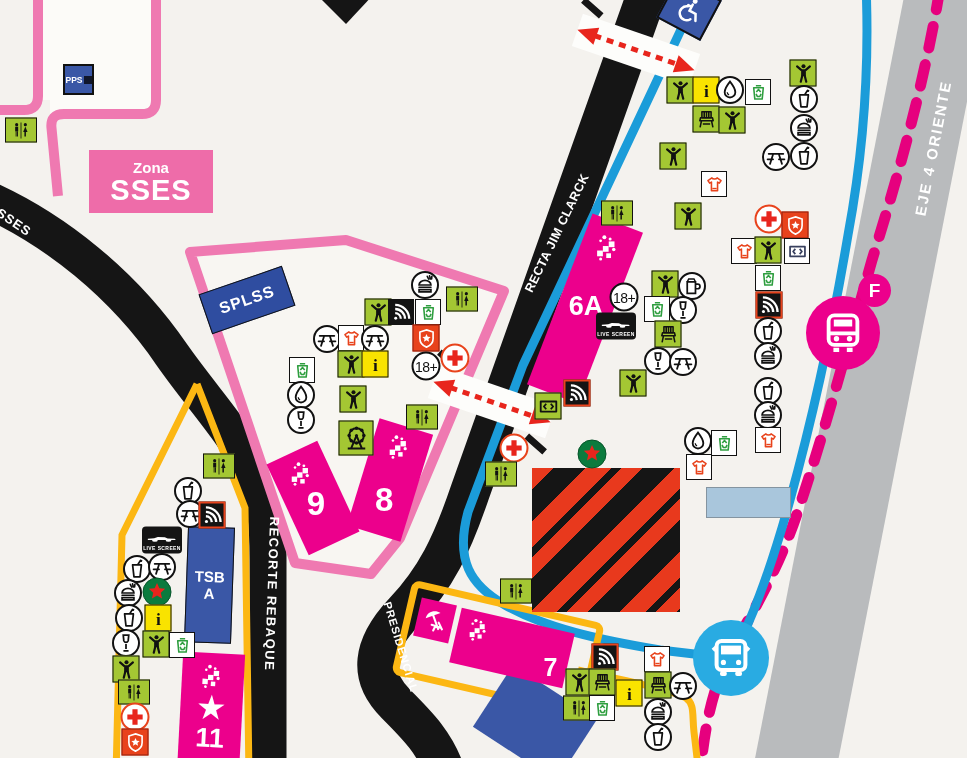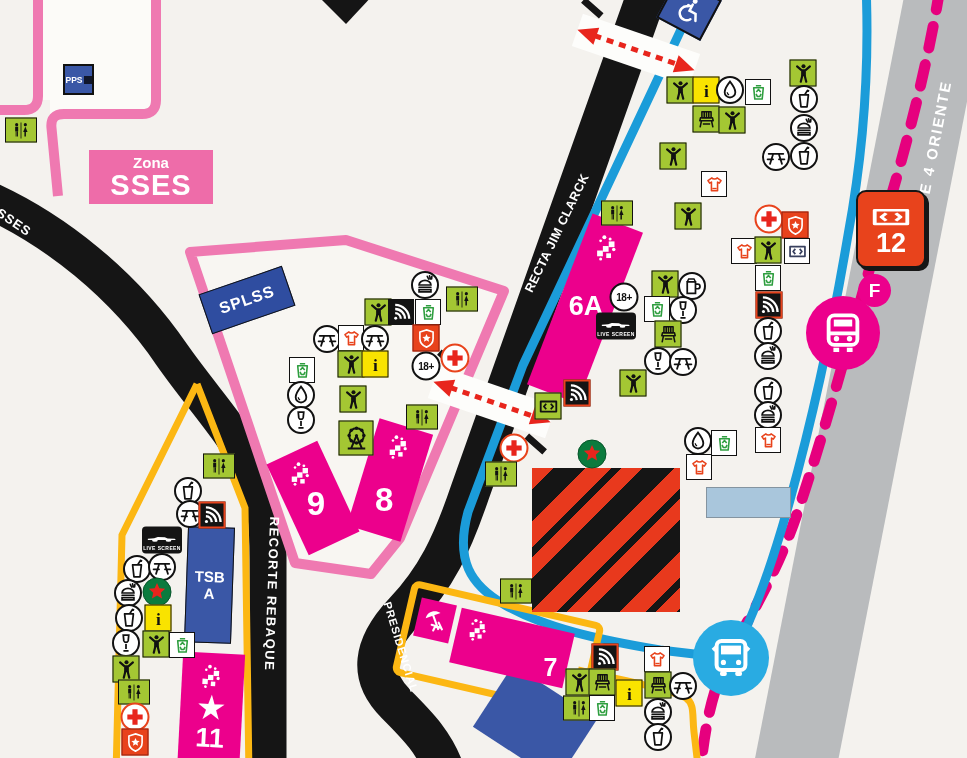--- a/index.html
+++ b/index.html
@@ -12,33 +12,33 @@
   .ic svg{display:block}
   .ic-green{background:#a4c733;border:1.5px solid #111}
   .ic-white{background:#fff;border:1.5px solid #111}
   .ic-yellow{background:#f9e300;border:1.5px solid #111}
   .ic-circle{background:#fff;border:2px solid #111;border-radius:50%}
   .ic-black{background:#141414;border:1.5px solid #141414}
   .ic-black.red-b{border:2px solid #e8431c}
   .ic-cross{background:#fff;border:2.5px solid #e8431c;border-radius:50%}
   .ic-shield{background:#e8431c;border:1.5px solid #8f1f0c}
   .ic-hei{background:#0b7b3e;border:1px solid #06552a;border-radius:50%;color:#e8251d}
-  .ic-18{font-weight:bold;font-size:10px;color:#111;letter-spacing:-.5px}
+  .ic-18{font-weight:normal;font-size:14px;color:#111;letter-spacing:-.5px}
   .ic-ls{background:#141414;border-radius:4px;flex-direction:column;gap:0;padding:1px}
   .ic-ls .lstxt{font-size:5px;color:#fff;font-weight:bold;letter-spacing:.4px;line-height:5px;white-space:nowrap}
   .shirt-c{color:#e8431c}.tk-c{color:#38405e}.tkg-c{color:#111}
   
   .bldg,.stand{position:absolute;box-sizing:border-box;display:flex;flex-direction:column;
       align-items:center;justify-content:center;color:#fff;font-weight:bold;z-index:20}
   .stand{background:#ec008c;justify-content:flex-start}
   .slabel{line-height:1}
   .pps{left:63px;top:64px;width:31px;height:31px;background:#3a57a6;border:2px solid #111;
        flex-direction:row;gap:1px;font-size:8.5px}
   .pps-chip{width:8px;height:8px;background:#10162b;display:inline-block}
-  .zona{left:89px;top:150px;width:124px;height:54px;background:#ee6ca9;z-index:20}
+  .zona{left:89px;top:150px;width:124px;height:63px;background:#ee6ca9;z-index:20}
   .zona .z1{font-size:15px;line-height:16px}
   .zona .z2{font-size:29px;font-weight:900;letter-spacing:1px;line-height:28px}
   .splss{left:203px;top:279px;width:88px;height:42px;background:#2f4da0;border:1.5px solid #111;
         transform:rotate(-19deg);font-size:16px;letter-spacing:1px}
   .tsb{left:186px;top:527px;width:47px;height:116px;background:#3a57a6;border:1.5px solid #111;
        transform:rotate(2deg);font-size:15px;line-height:17px}
   .blue-low{left:485px;top:686px;width:100px;height:74px;background:#3a57a6;transform:rotate(33deg)}
   .bridge{left:706px;top:487px;width:85px;height:31px;background:#a9c6dc;border:1px solid #8494a0;z-index:12}
   .stage{left:532px;top:468px;width:148px;height:144px;z-index:12;
      background:repeating-linear-gradient(135deg,#e8391d 0 15px,#151515 15px 38px,#e8391d 38px 56px,#151515 56px 63px)}
@@ -349,26 +349,20 @@
         <use href="#sym-stairs"></use>
       </svg>
     <span class="slabel">7</span>
   </div>
   <div class="bldg umb">
     <svg width="26" height="26" viewBox="0 0 24 24" style="transform:rotate(-13deg)">
         <use href="#sym-umbrella"></use>
       </svg>
   </div>
 
-  <div class="bldg gate12">
-    <svg width="46" height="30" viewBox="0 0 24 24" style="color:#fff" preserveAspectRatio="none">
-        <use href="#sym-ticket"></use>
-      </svg>
-    <span class="slabel">12</span>
-  </div>
 
   <div class="wheel">
     <svg width="30" height="30" viewBox="0 0 24 24">
         <use href="#sym-wheelchair"></use>
       </svg>
   </div>
   <div class="tcirc trainF">
     <svg width="46" height="46" viewBox="0 0 24 24">
         <use href="#sym-train"></use>
       </svg>

